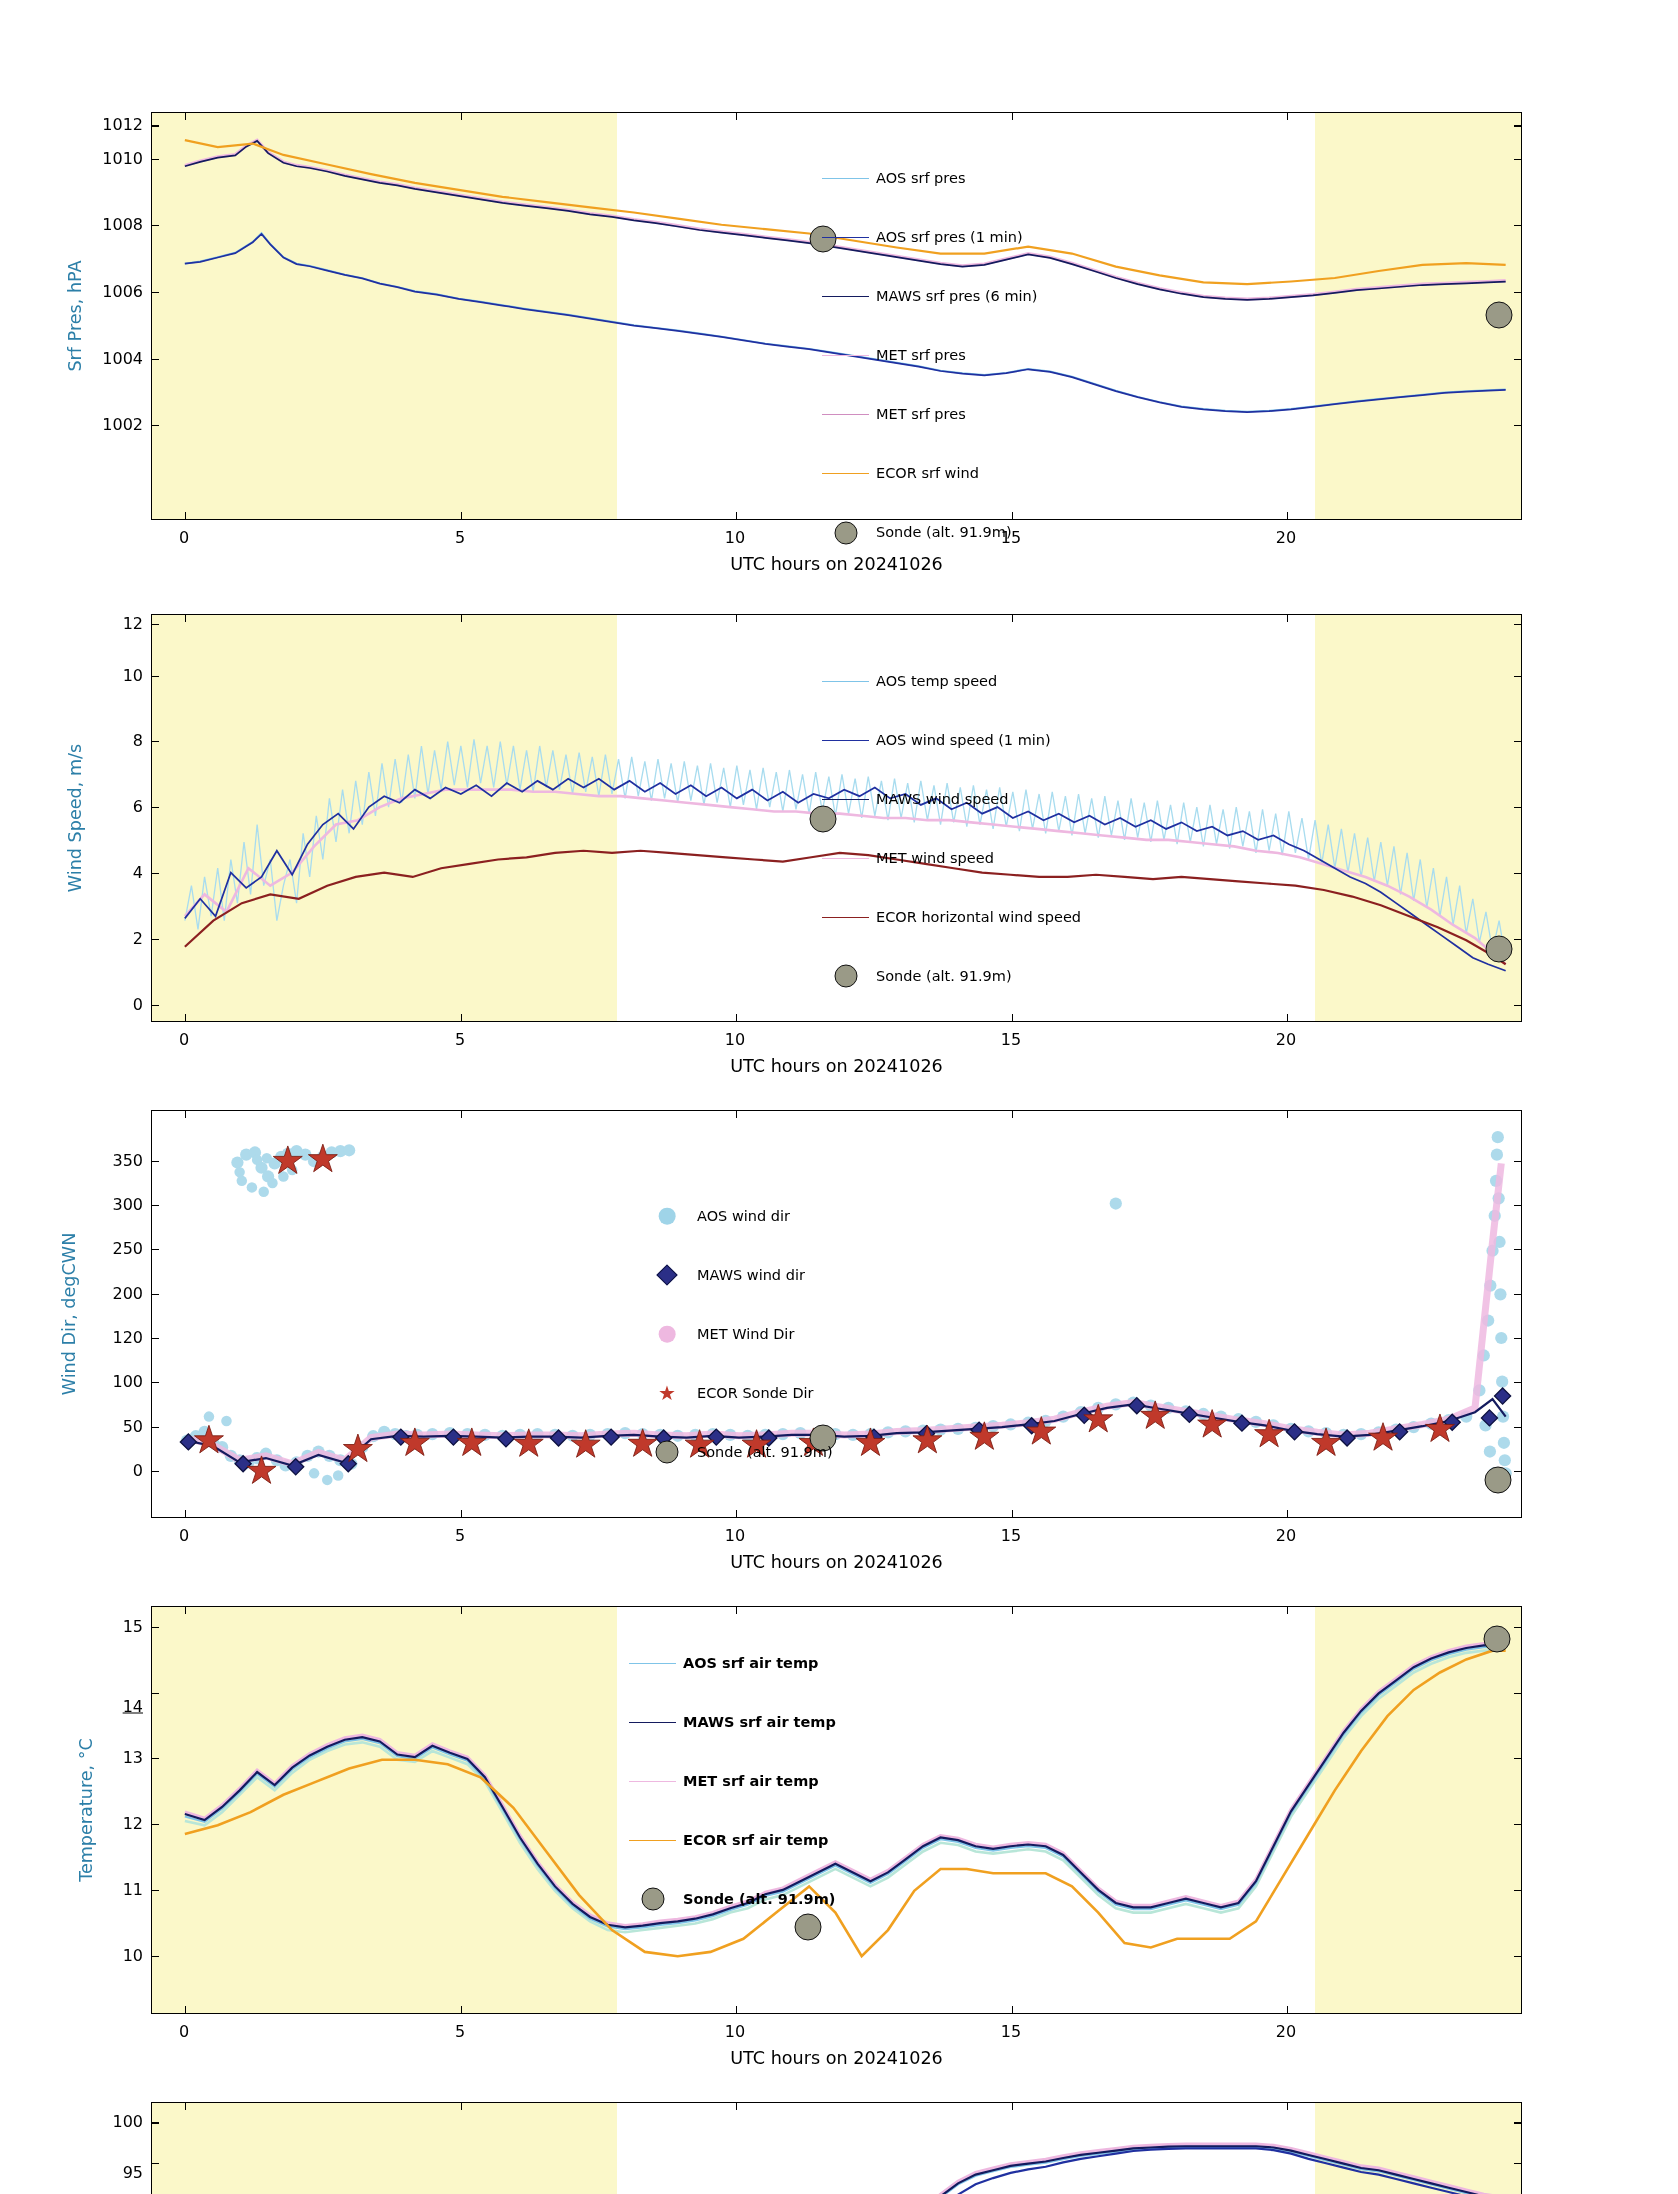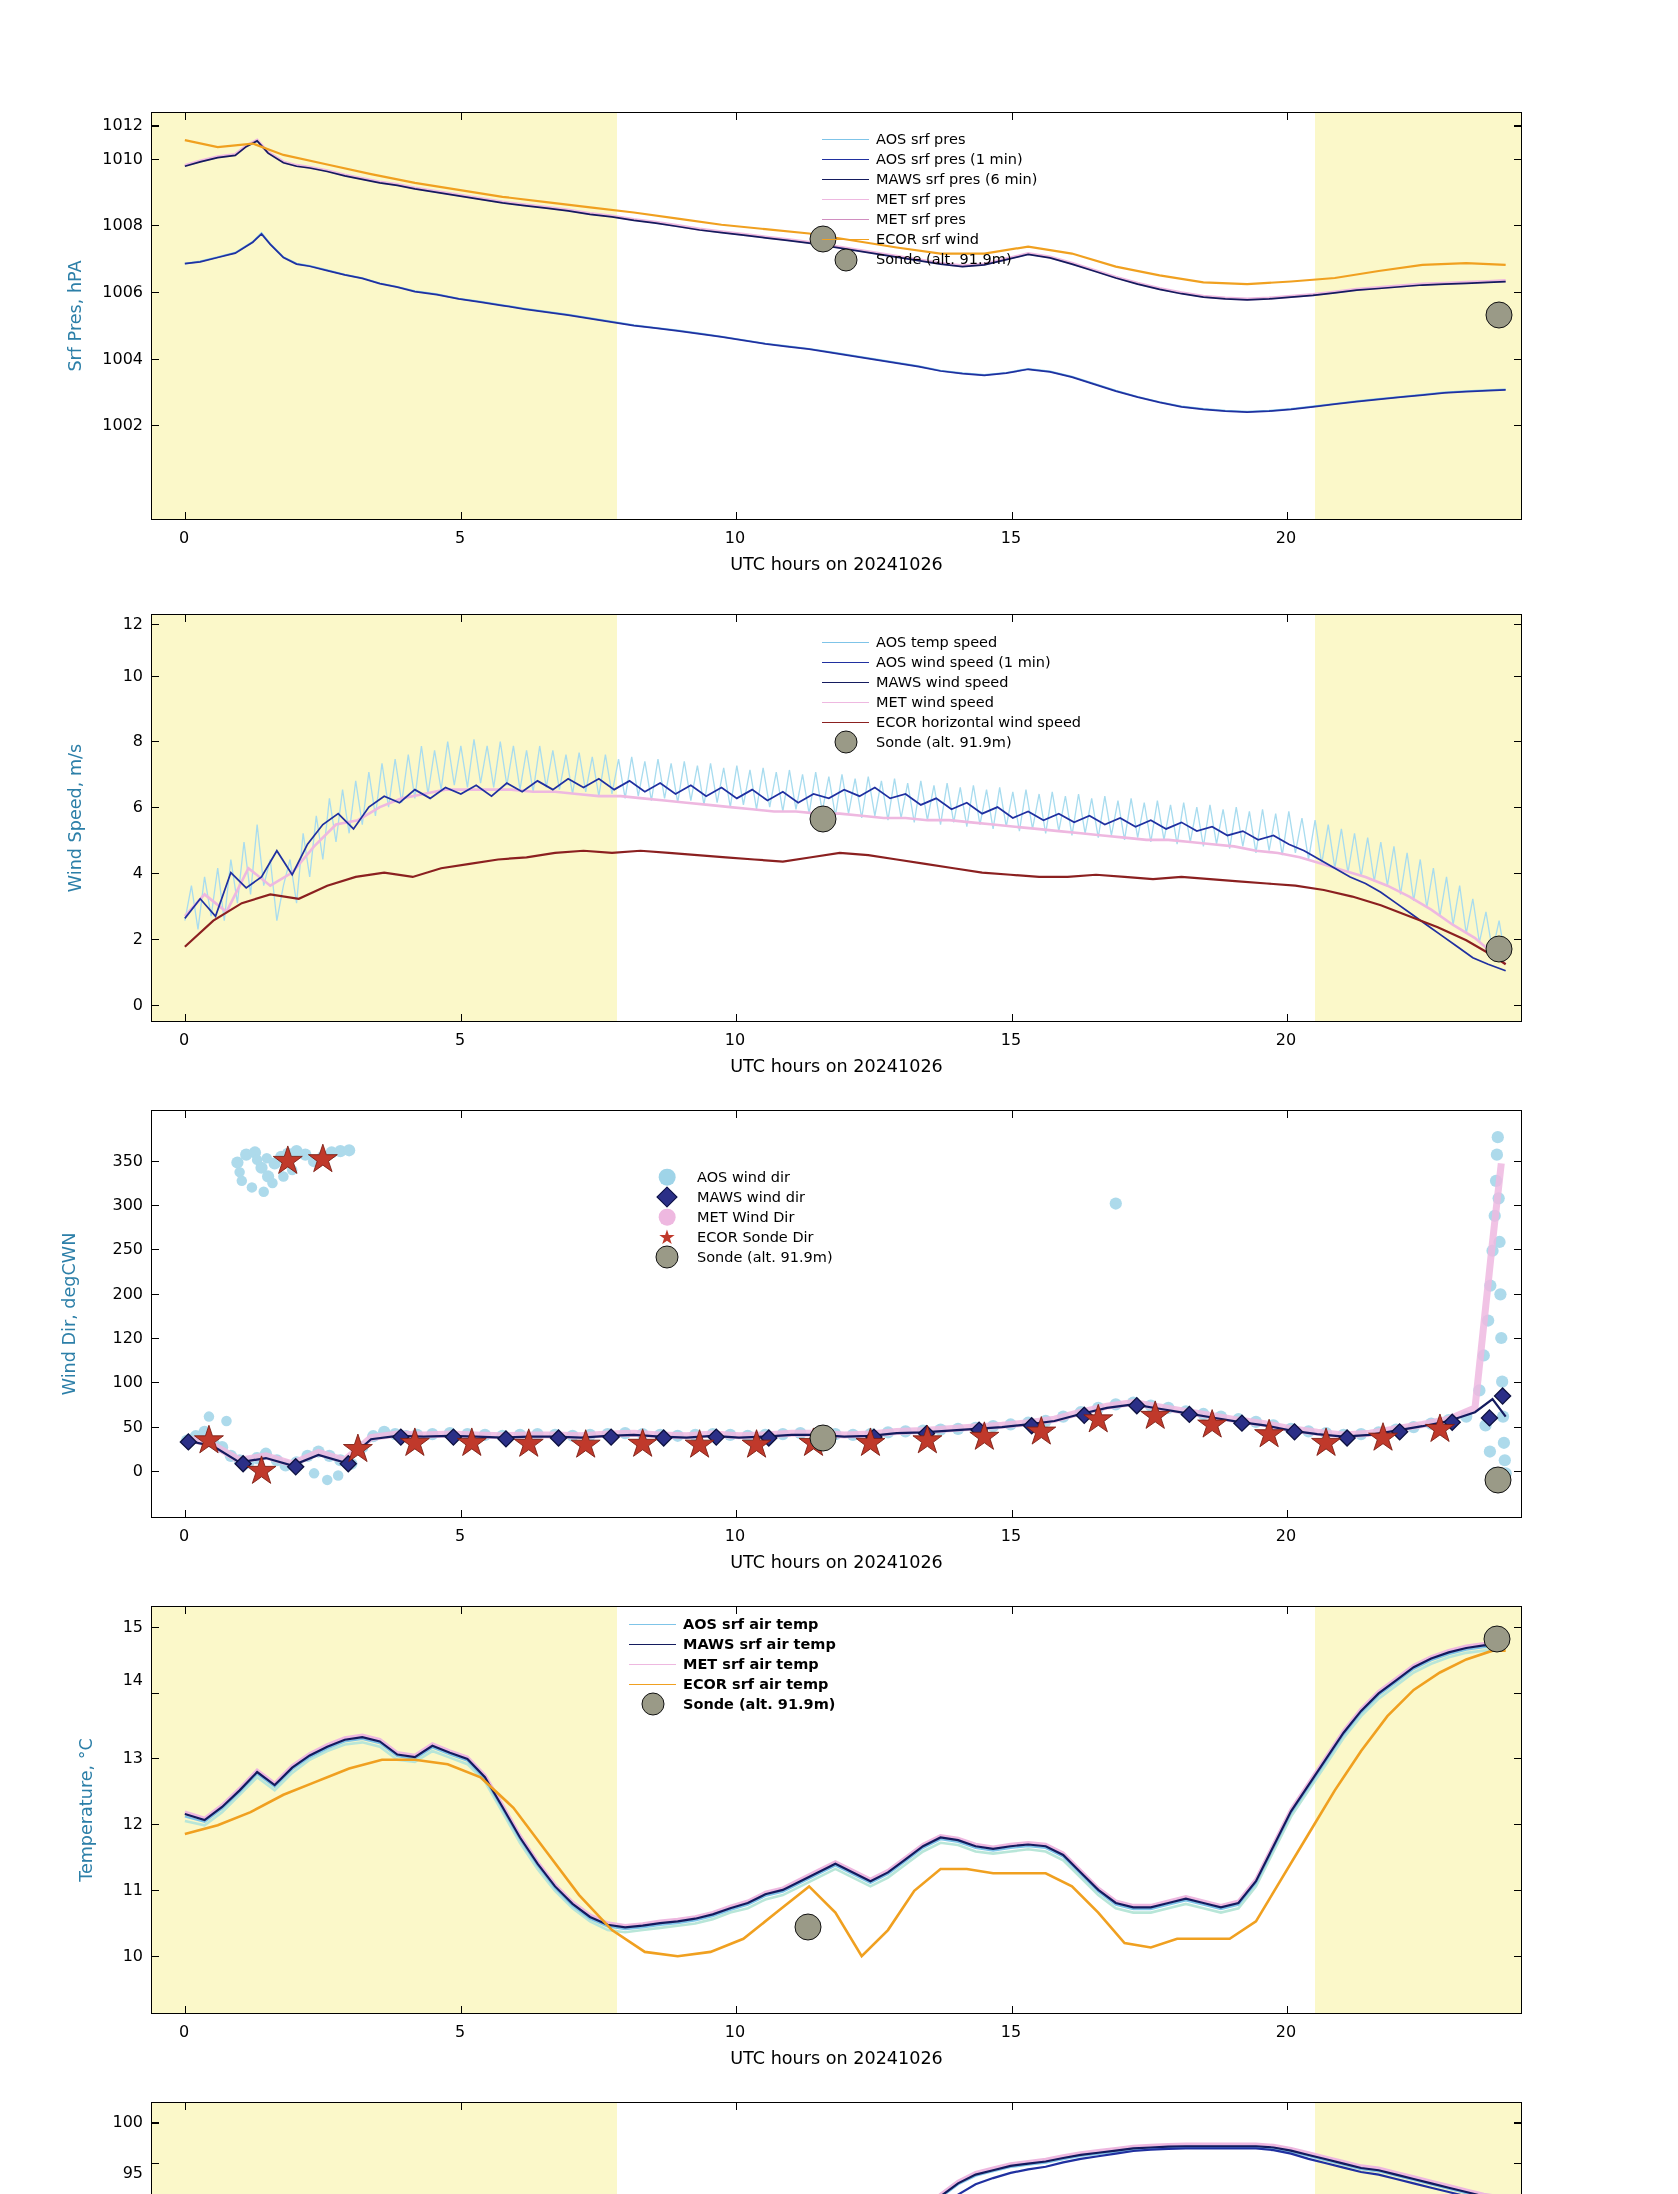--- a/index.html
+++ b/index.html
@@ -109,20 +109,21 @@
     position: absolute;
     font-size: 14.5px;
     color: #000;
     line-height: 1.0;
     white-space: nowrap;
   }
   .legend-row {
     display: flex;
     align-items: center;
     height: 20px;
+    margin-top: 39px;
   }
   .legend-swatch {
     width: 47px;
     height: 0;
     border-top-width: 1.8px;
     border-top-style: solid;
     margin-right: 7px;
     flex: 0 0 auto;
   }
   .legend-marker {
@@ -666,21 +667,21 @@
         <div class="xtick-mark " style="left: 860px;"></div>
         <div class="xtick-mark top" style="left: 860px;"></div>
         <div class="xtick-mark " style="left: 1135px;"></div>
         <div class="xtick-mark top" style="left: 1135px;"></div>
       </div>
     <div class="ylabel" style="margin-left:-55px;">Temperature, °C</div>
     <div class="ytick" style="top:349px;">10</div>
     <div class="ytick" style="top:283px;">11</div>
     <div class="ytick" style="top:217px;">12</div>
     <div class="ytick" style="top:151px;">13</div>
-    <div class="ytick" style="top:73px;">14</div>
+    <div class="ytick" style="top:100px;text-decoration:underline;">14</div>
     <div class="ytick" style="top:20px;">15</div>
     <div class="xtick" style="left:33px;">0</div>
     <div class="xtick" style="left:309px;">5</div>
     <div class="xtick" style="left:584px;">10</div>
     <div class="xtick" style="left:860px;">15</div>
     <div class="xtick" style="left:1135px;">20</div>
     <div class="xlabel">UTC hours on 20241026</div>
     <div class="legend" style="left:478px; top:8px;font-weight:bold;">
       <div class="legend-row">
           <span class="legend-swatch" style="border-top-color:#7fc4e8;"></span>

